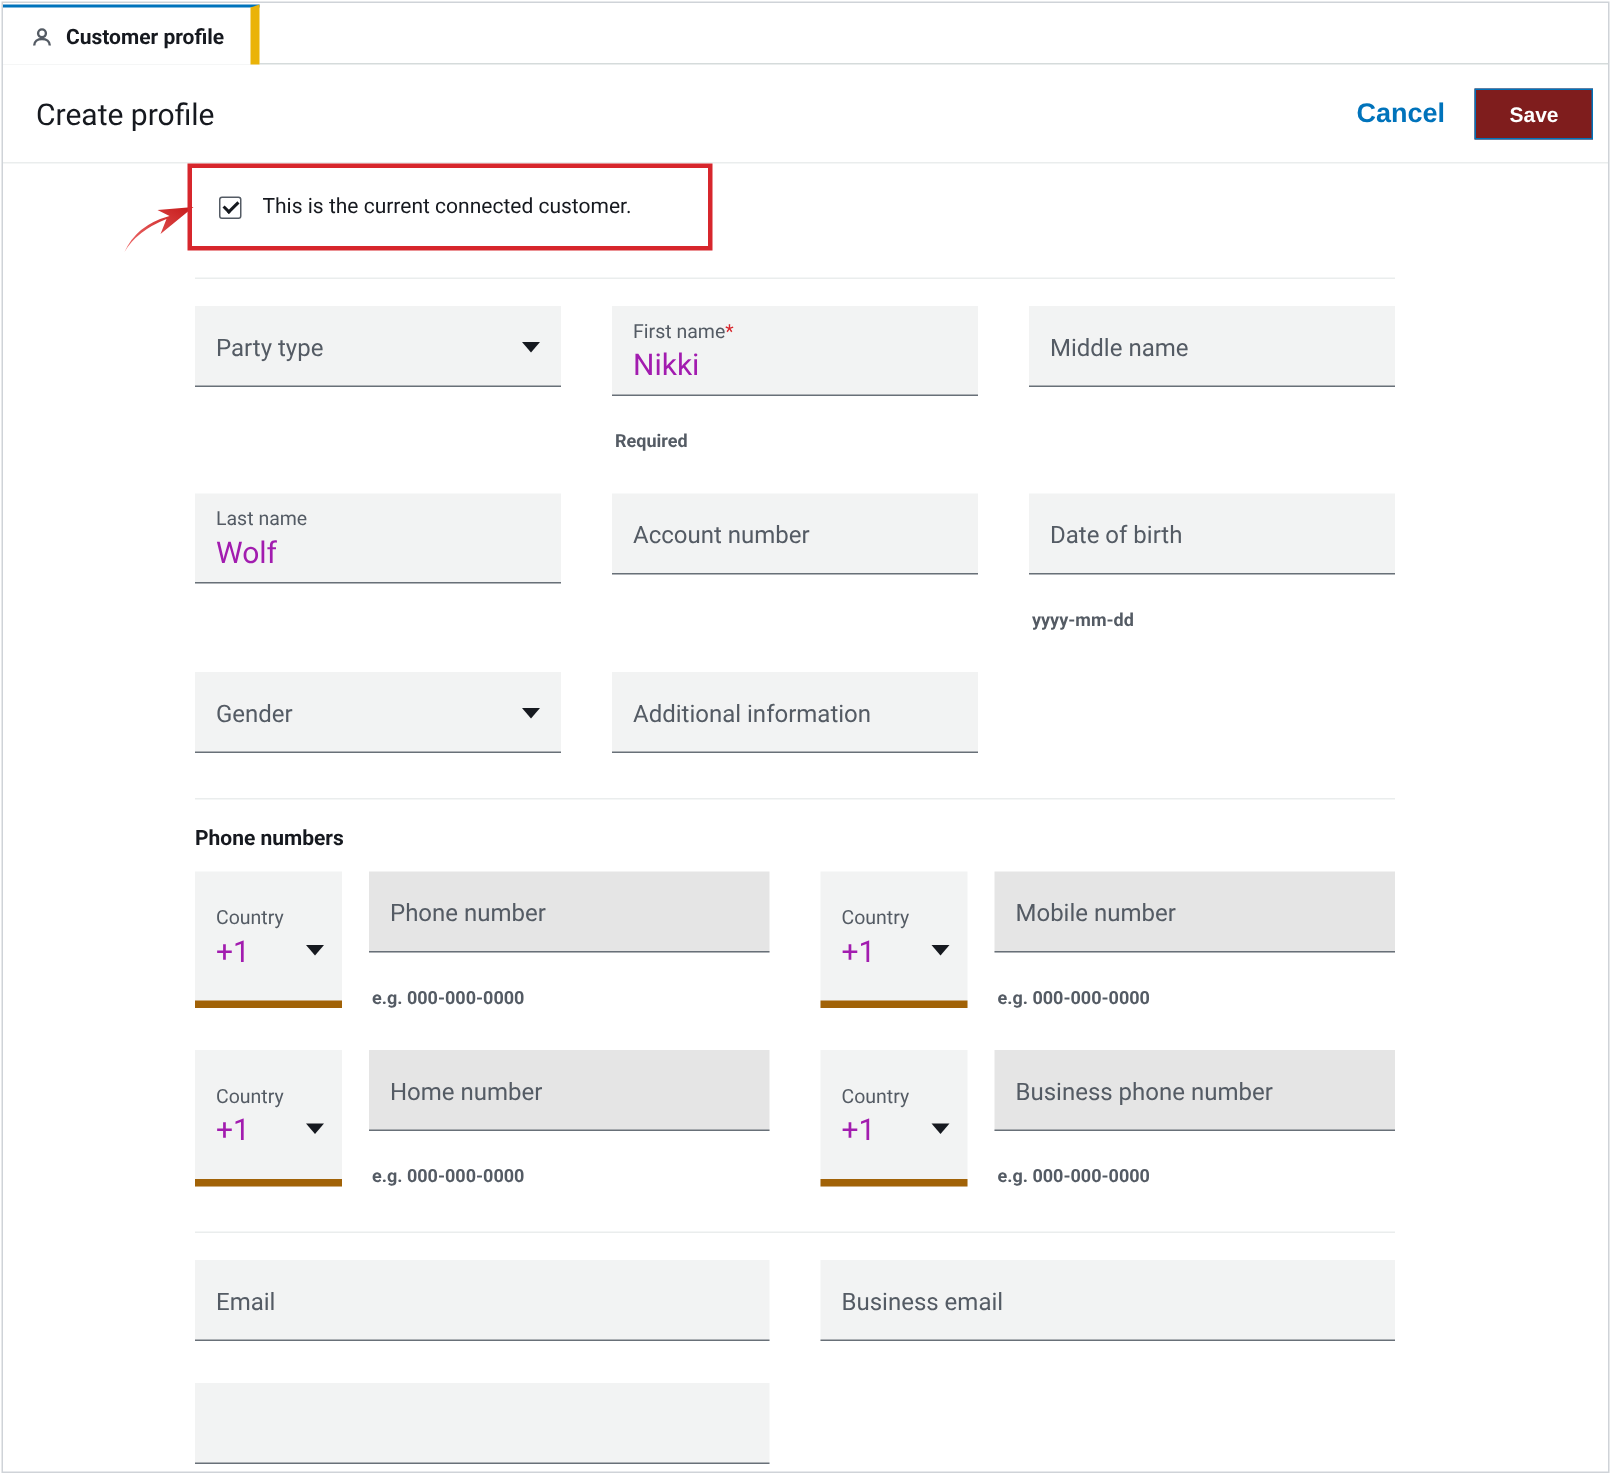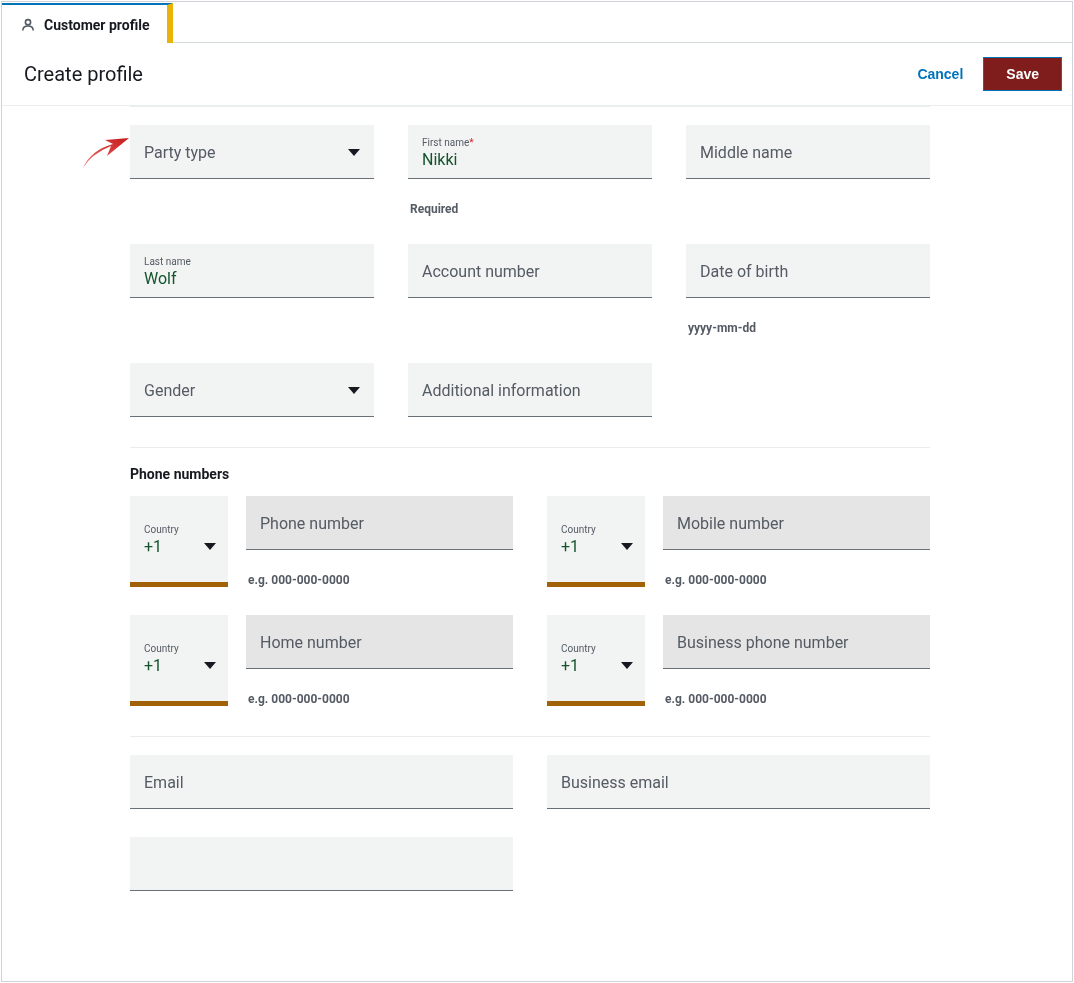--- a/index.html
+++ b/index.html
@@ -8,21 +8,21 @@
 
   
   .tab-bar { display: flex; border-bottom: 1px solid #d5dbdb; }
   .tab { display: flex; align-items: center; gap: 8px; padding: 12px 18px 10px 18px; font-size: 14px; font-weight: 700; border-right: 6px solid #eab308; border-top: 2px solid #0073bb; background: #fff; position: relative; top: 1px; }
   .tab-icon svg { display: block; }
 
   
   .header { display: flex; align-items: center; justify-content: space-between; padding: 14px 10px 14px 22px; border-bottom: 1px solid #eaeded; }
   .header h1 { font-size: 20px; font-weight: 400; color: #16191f; }
   .actions { display: flex; gap: 14px; align-items: center; }
-  .btn-cancel { background: none; border: none; color: #0073bb; font-size: 14px; font-weight: 700; cursor: pointer; padding: 8px 6px; }
+  .btn-cancel { background: none; border: none; color: #0073bb; font-size: 18px; font-weight: 700; cursor: pointer; padding: 8px 6px; }
   .btn-save { background: #7f1d1d; color: #fff; border: 1px solid #0073bb; font-size: 14px; font-weight: 700; padding: 8px 22px; cursor: pointer; }
 
   
   .content { padding: 0 128px 0 128px; position: relative; }
   .content-inner { max-width: 800px; margin: 0; }
 
   
   .checkbox-row { display: flex; align-items: center; gap: 14px; padding: 18px 18px; border: 3px solid #d7262c; margin-top: 0; margin-bottom: 18px; width: 350px; position: relative; left: -5px; }
   .checkbox-row input[type="checkbox"] { width: 15px; height: 15px; appearance: none; border: 1px solid #545b64; border-radius: 2px; position: relative; cursor: pointer; }
   .checkbox-row input[type="checkbox"]:checked::after { content: ""; position: absolute; left: 4px; top: 0px; width: 4px; height: 8px; border: solid #16191f; border-width: 0 2px 2px 0; transform: rotate(45deg); }
@@ -33,23 +33,23 @@
   .arrow svg { display: block; }
 
   .hr { border: none; border-top: 1px solid #eaeded; margin: 0 0 18px 0; }
 
   
   .form-grid { display: grid; grid-template-columns: 1fr 1fr 1fr; column-gap: 34px; row-gap: 28px; margin-bottom: 30px; }
 
   .field { position: relative; }
   .field-box { background: #f2f3f3; border-bottom: 1px solid #687078; padding: 16px 14px 14px 14px; display: flex; align-items: center; justify-content: space-between; min-height: 54px; }
   .field-box.tall { padding: 10px 14px 8px 14px; flex-direction: column; align-items: stretch; justify-content: center; min-height: 54px; }
-  .field-label-sm { font-size: 10px; color: #545b64; margin-bottom: 2px; }
+  .field-label-sm { font-size: 13px; color: #545b64; margin-bottom: 2px; }
   .field-label-lg { font-size: 16px; color: #545b64; }
-  .field-value { font-size: 16px; color: #14532d; }
+  .field-value { font-size: 20px; color: #a21caf; }
   .req { color: #d7262c; }
   .hint { font-size: 12px; color: #545b64; margin-top: 23px; padding-left: 2px; font-weight: bold; }
   .caret { width: 0; height: 0; border-left: 6px solid transparent; border-right: 6px solid transparent; border-top: 7px solid #16191f; }
 
   .section-title { font-size: 14px; font-weight: 700; color: #16191f; margin: 4px 0 14px 0; }
 
   
   .phone-grid { display: grid; grid-template-columns: 116px 1fr 34px 116px 1fr; row-gap: 28px; margin-bottom: 30px; }
   .country-box { background: #f2f3f3; border-bottom: 5px solid #a16207; padding: 8px 12px 6px 14px; display: flex; flex-direction: column; justify-content: center; min-height: 54px; margin-right: 18px; position: relative; }
   .country-box .row { display: flex; align-items: center; justify-content: space-between; }
@@ -93,20 +93,24 @@
           <stop offset="1" stop-color="#c61a1a"></stop>
         </linearGradient>
       </defs>
       <path d="M6 36 Q 14 22 34 14 L30 24 L52 6 L28 8 L36 12 Q 14 18 6 36 Z" fill="url(#ag)"></path>
     </svg>
   </div>
 
   <div class="content">
     <div class="content-inner">
 
+      <div class="checkbox-row">
+        <input type="checkbox" checked="" style="">
+        <label>This is the current connected customer.</label>
+      </div>
 
       <hr class="hr">
 
       <div class="form-grid">
 
         <div class="field">
           <div class="field-box">
             <span class="field-label-lg">Party type</span>
             <span class="caret"></span>
           </div>

